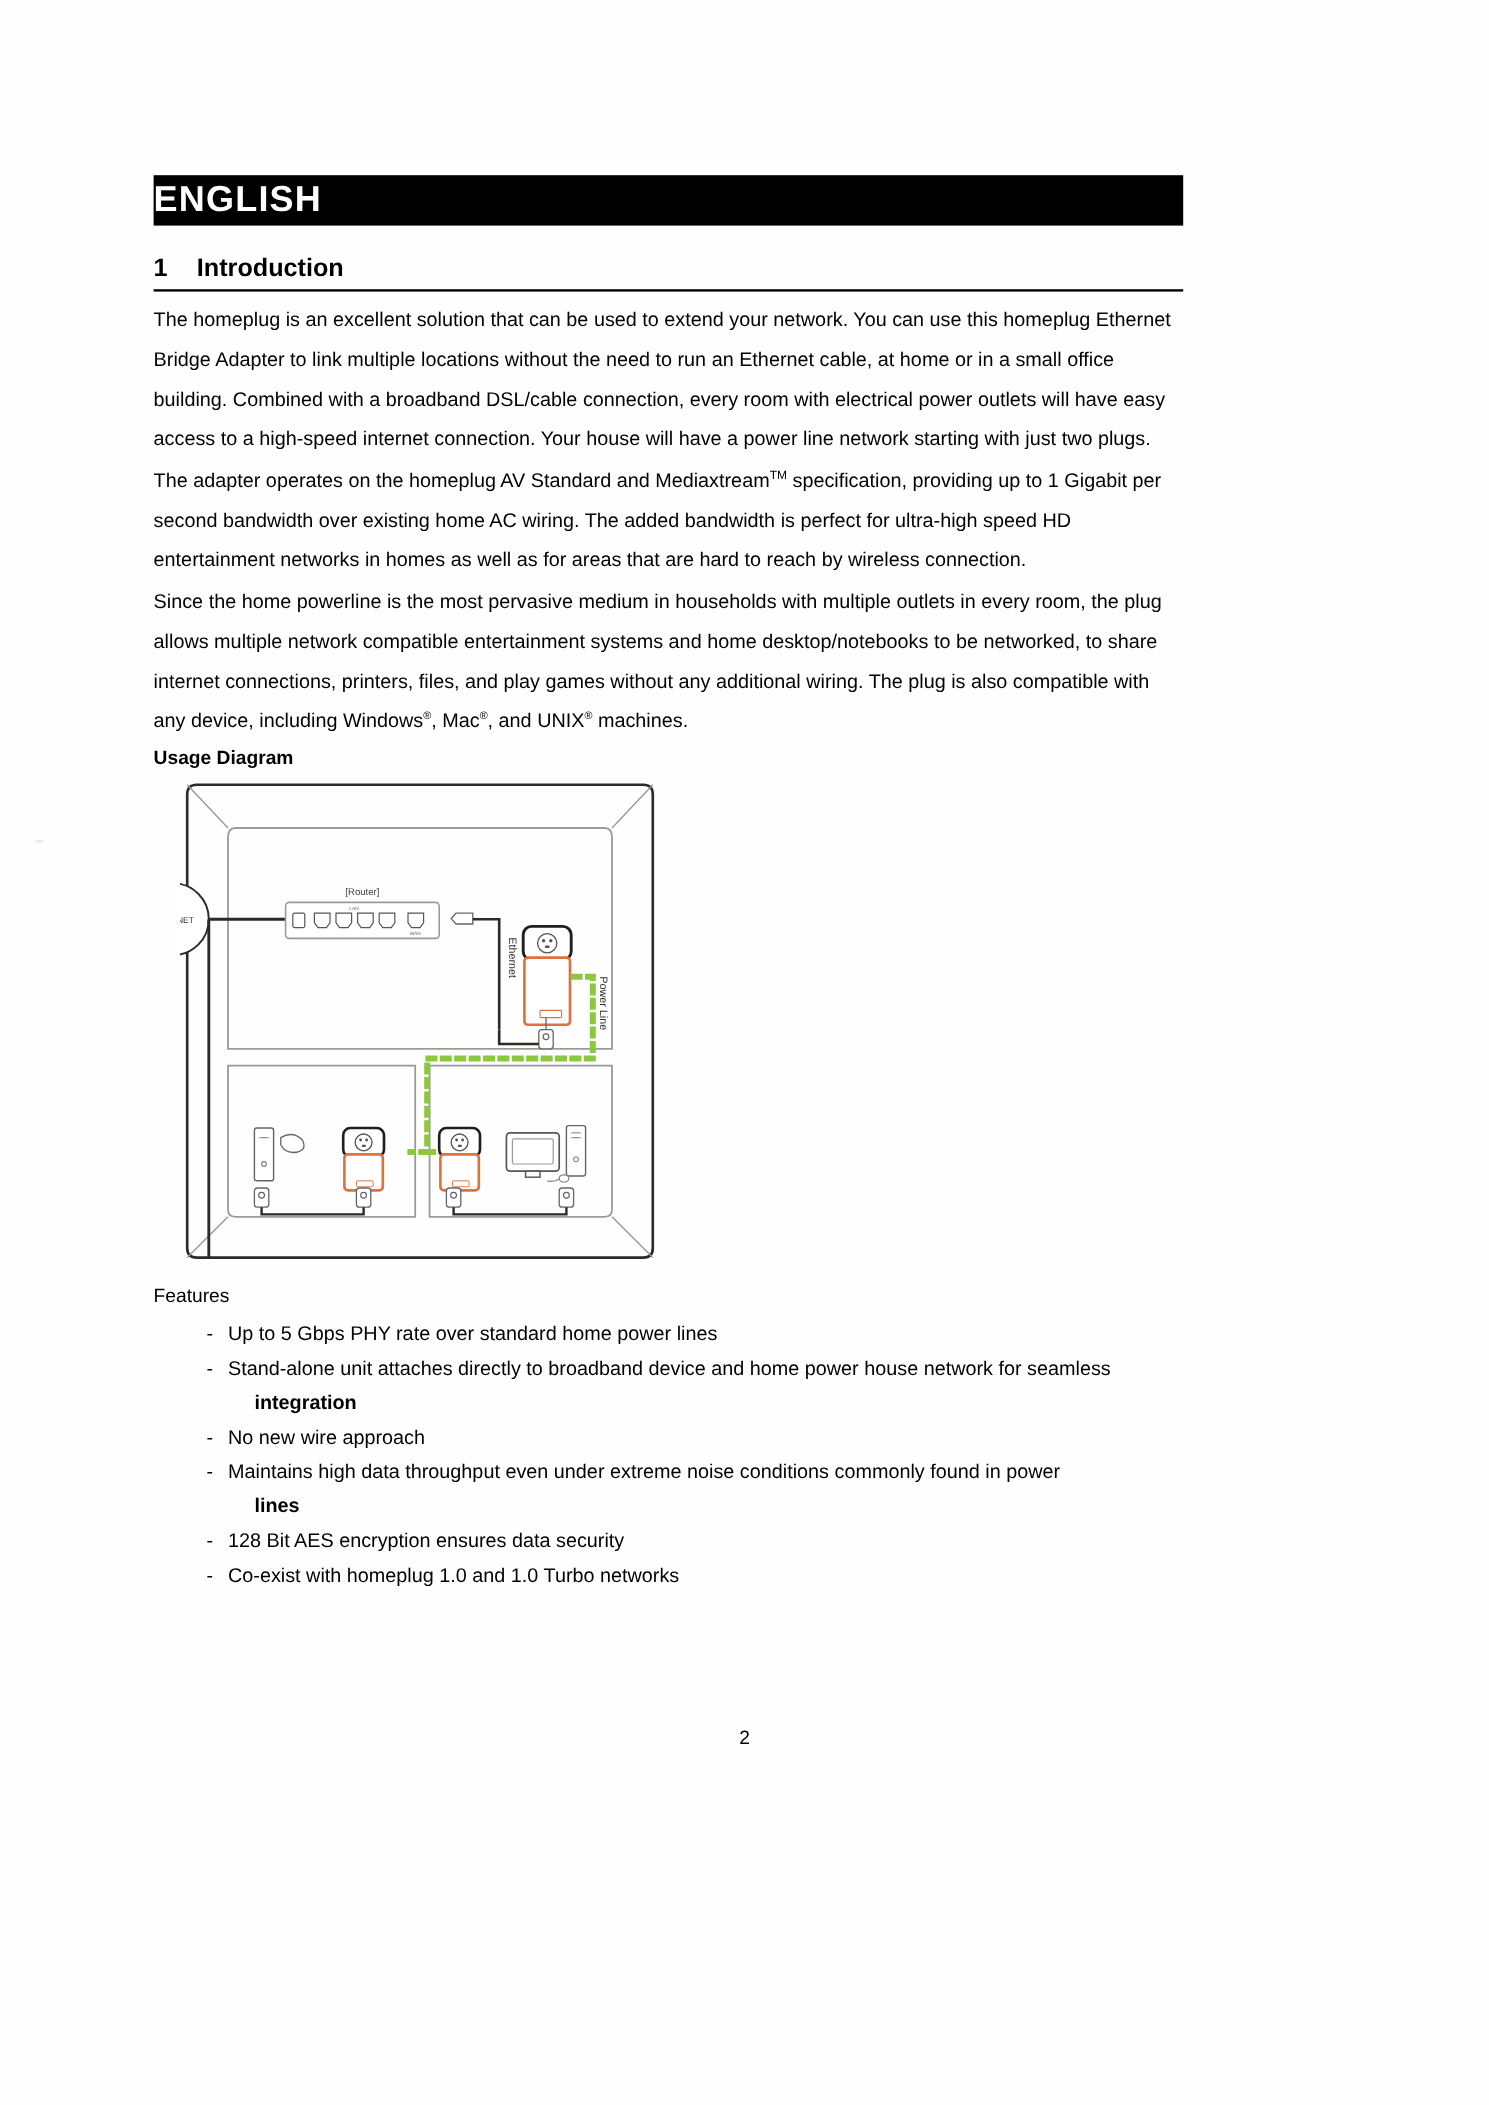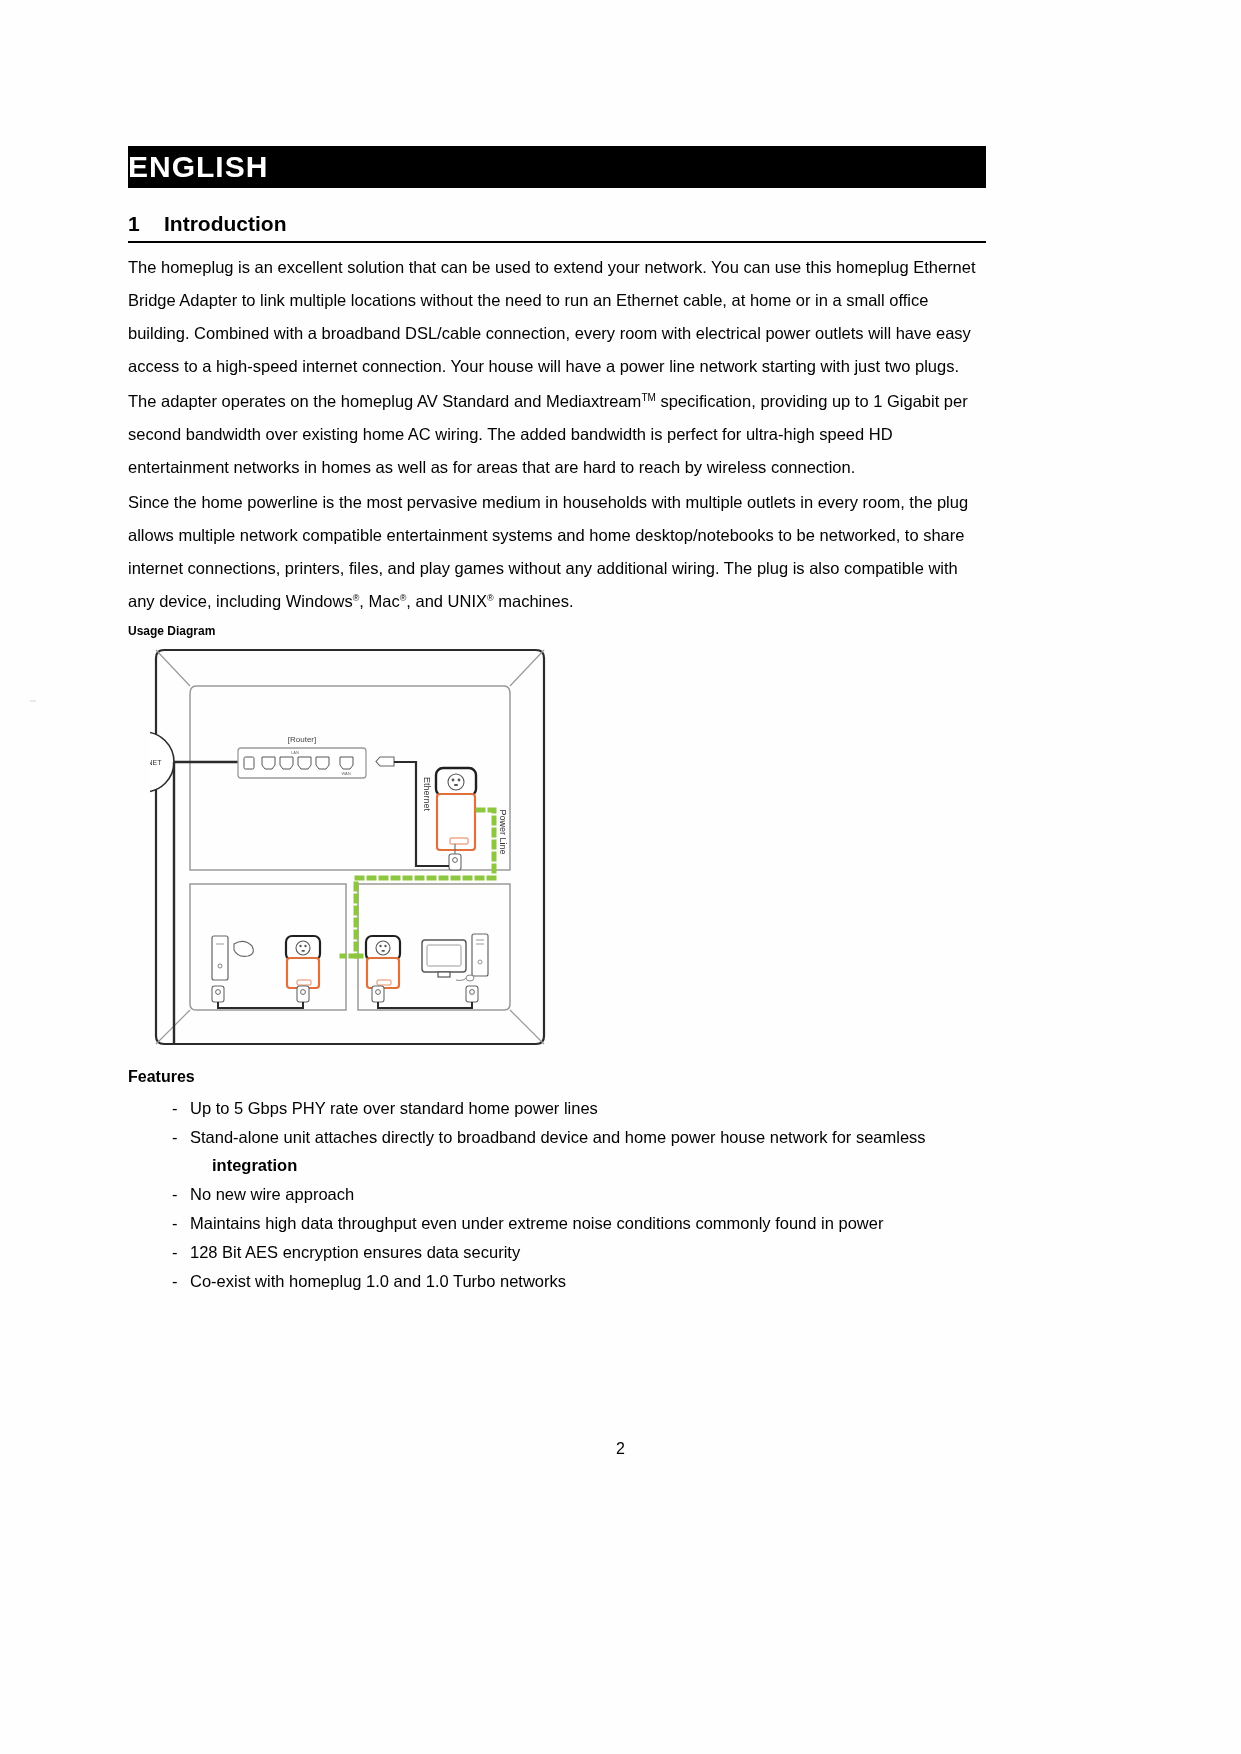--- a/index.html
+++ b/index.html
@@ -51,40 +51,40 @@
   
   p.body{
     font-size:16.5px;
     line-height:33px;
     margin:0 0 2px 0;
     text-align:left;
   }
   sup{font-size:9px;vertical-align:super;line-height:0;}
   sup.tm{font-size:10px;}
   .subhead{
-    font-size:12px;
+    font-size:16px;
     font-weight:bold;
     margin-top:6px;
     margin-bottom:4px;
   }
   
   .diagram-wrap{
     position:relative;
     height:420px;
     margin-top:6px;
   }
   .diagram{
     position:absolute;
     left:22px;
     top:0;
   }
   
   .feat-head{
     font-size:16px;
-    font-weight:bold;
+    font-weight:normal;
     margin-top:4px;
     margin-bottom:8px;
   }
   ul.feats{
     list-style:none;
     margin:0;
     padding:0 0 0 44px;
     font-size:16.5px;
     line-height:28px;
   }
@@ -283,20 +283,21 @@
         <span>Stand-alone unit attaches directly to broadband device and home power house network for seamless</span>
         <span class="cont">integration</span>
       </li>
       <li>
         <span class="dash">-</span>
         <span>No new wire approach</span>
       </li>
       <li>
         <span class="dash">-</span>
         <span>Maintains high data throughput even under extreme noise conditions commonly found in power</span>
+        <span class="cont">lines</span>
       </li>
       <li>
         <span class="dash">-</span>
         <span>128 Bit AES encryption ensures data security</span>
       </li>
       <li>
         <span class="dash">-</span>
         <span>Co-exist with homeplug 1.0 and 1.0 Turbo networks</span>
       </li>
     </ul>

